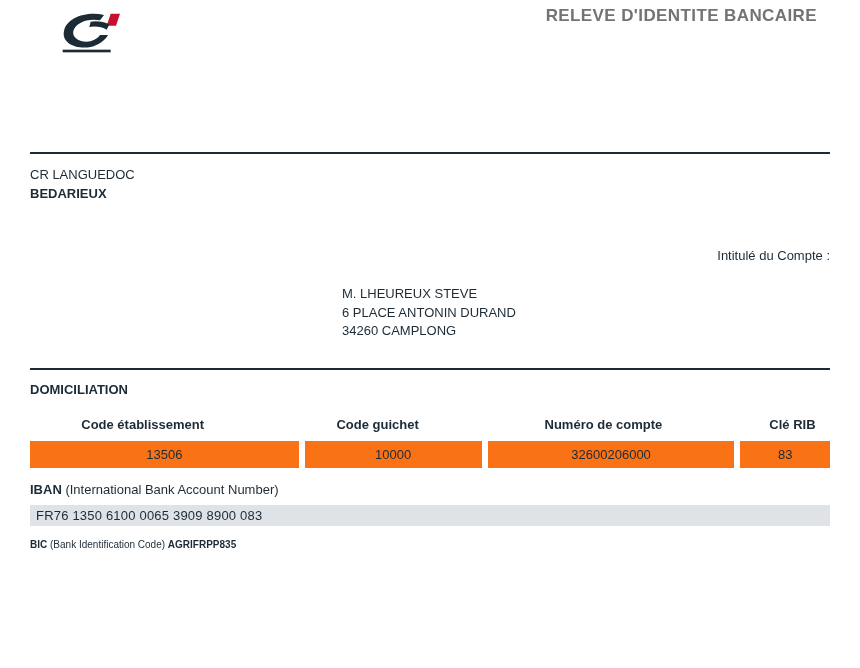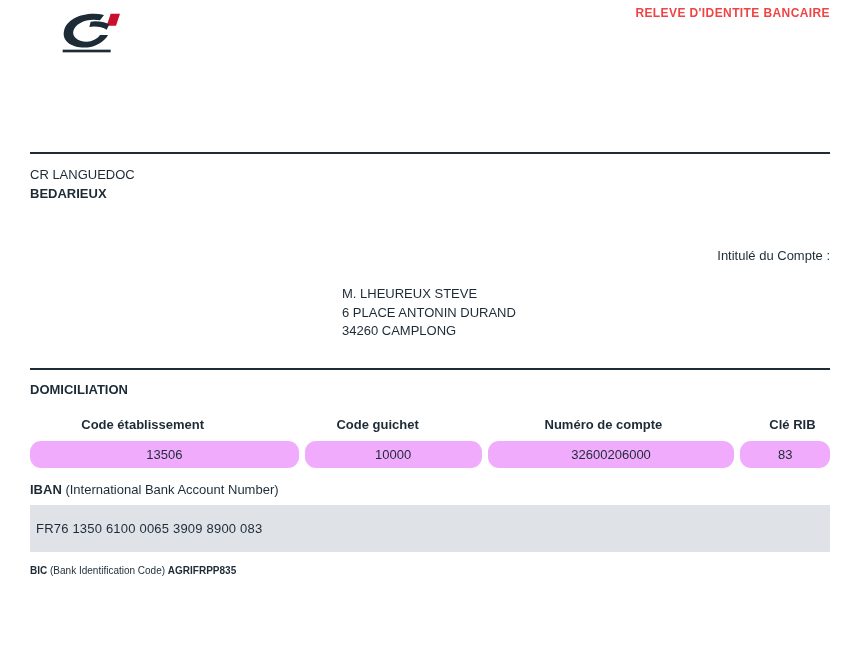--- a/index.html
+++ b/index.html
@@ -31,26 +31,26 @@
   }
   .logo {
     position: absolute;
     left: 22px;
     top: 10px;
     width: 80px;
     height: 46px;
   }
   .doc-title {
     position: absolute;
-    right: 0;
+    right: 13px;
     top: 6px;
-    font-size: 12px;
+    font-size: 17px;
     font-weight: bold;
     letter-spacing: 0.4px;
-    color: #ef4444;
+    color: #737373;
   }
 
   
   .rule {
     height: 2px;
     background: #1d2b36;
     width: 100%;
   }
   .rule-top { margin-top: 82px; }
   .rule-mid { margin-top: 27px; }
@@ -92,40 +92,39 @@
     text-align: center;
     gap: 42px;
   }
   .rib-row {
     display: flex;
     margin-top: 9px;
     font-size: 13px;
     text-align: center;
   }
   .rib-row .cell {
-    background: #f0abfc;
+    background: #f97316;
     padding: 6px 0;
-    border-radius: 11px;
   }
   .col-1 { width: 270px; }
   .col-2 { width: 178px; margin-left: 6px; }
   .col-3 { width: 248px; margin-left: 6px; }
   .col-4 { width: 90px;  margin-left: 6px; }
   .rib-head .col-1 { width: 270px; margin-left: 0; }
 
   
   .iban-label {
     margin-top: 14px;
     font-size: 13px;
   }
   .iban-label b { font-weight: bold; }
   .iban-value {
     margin-top: 8px;
     background: #dfe3e8;
-    padding: 16px 6px;
+    padding: 3px 6px;
     font-size: 13px;
     letter-spacing: 0.2px;
     width: 100%;
     box-sizing: border-box;
   }
   .bic-line {
     margin-top: 13px;
     font-size: 10px;
   }
   .bic-line b { font-weight: bold; }

